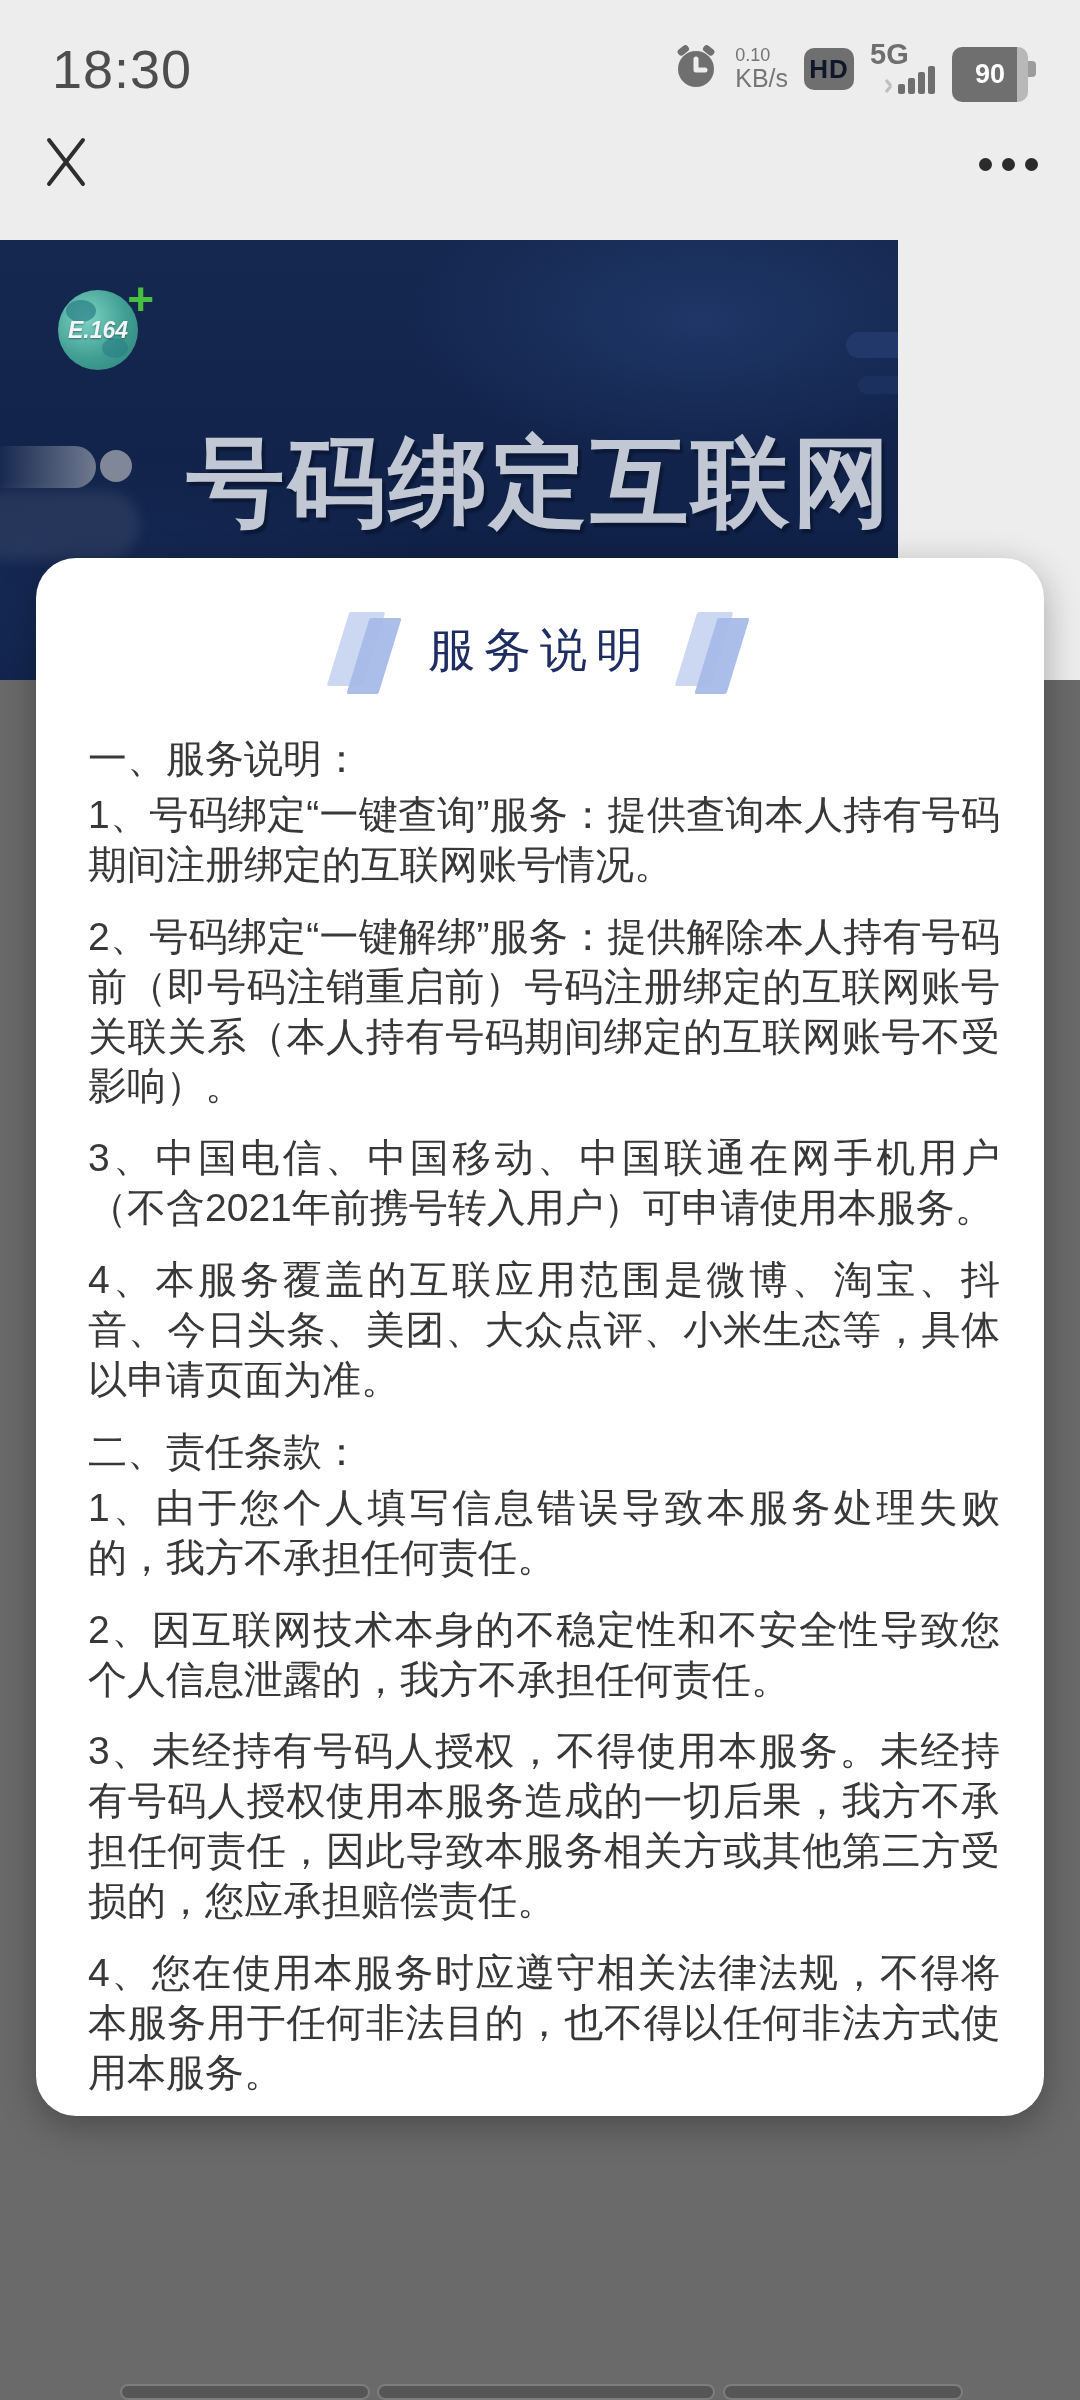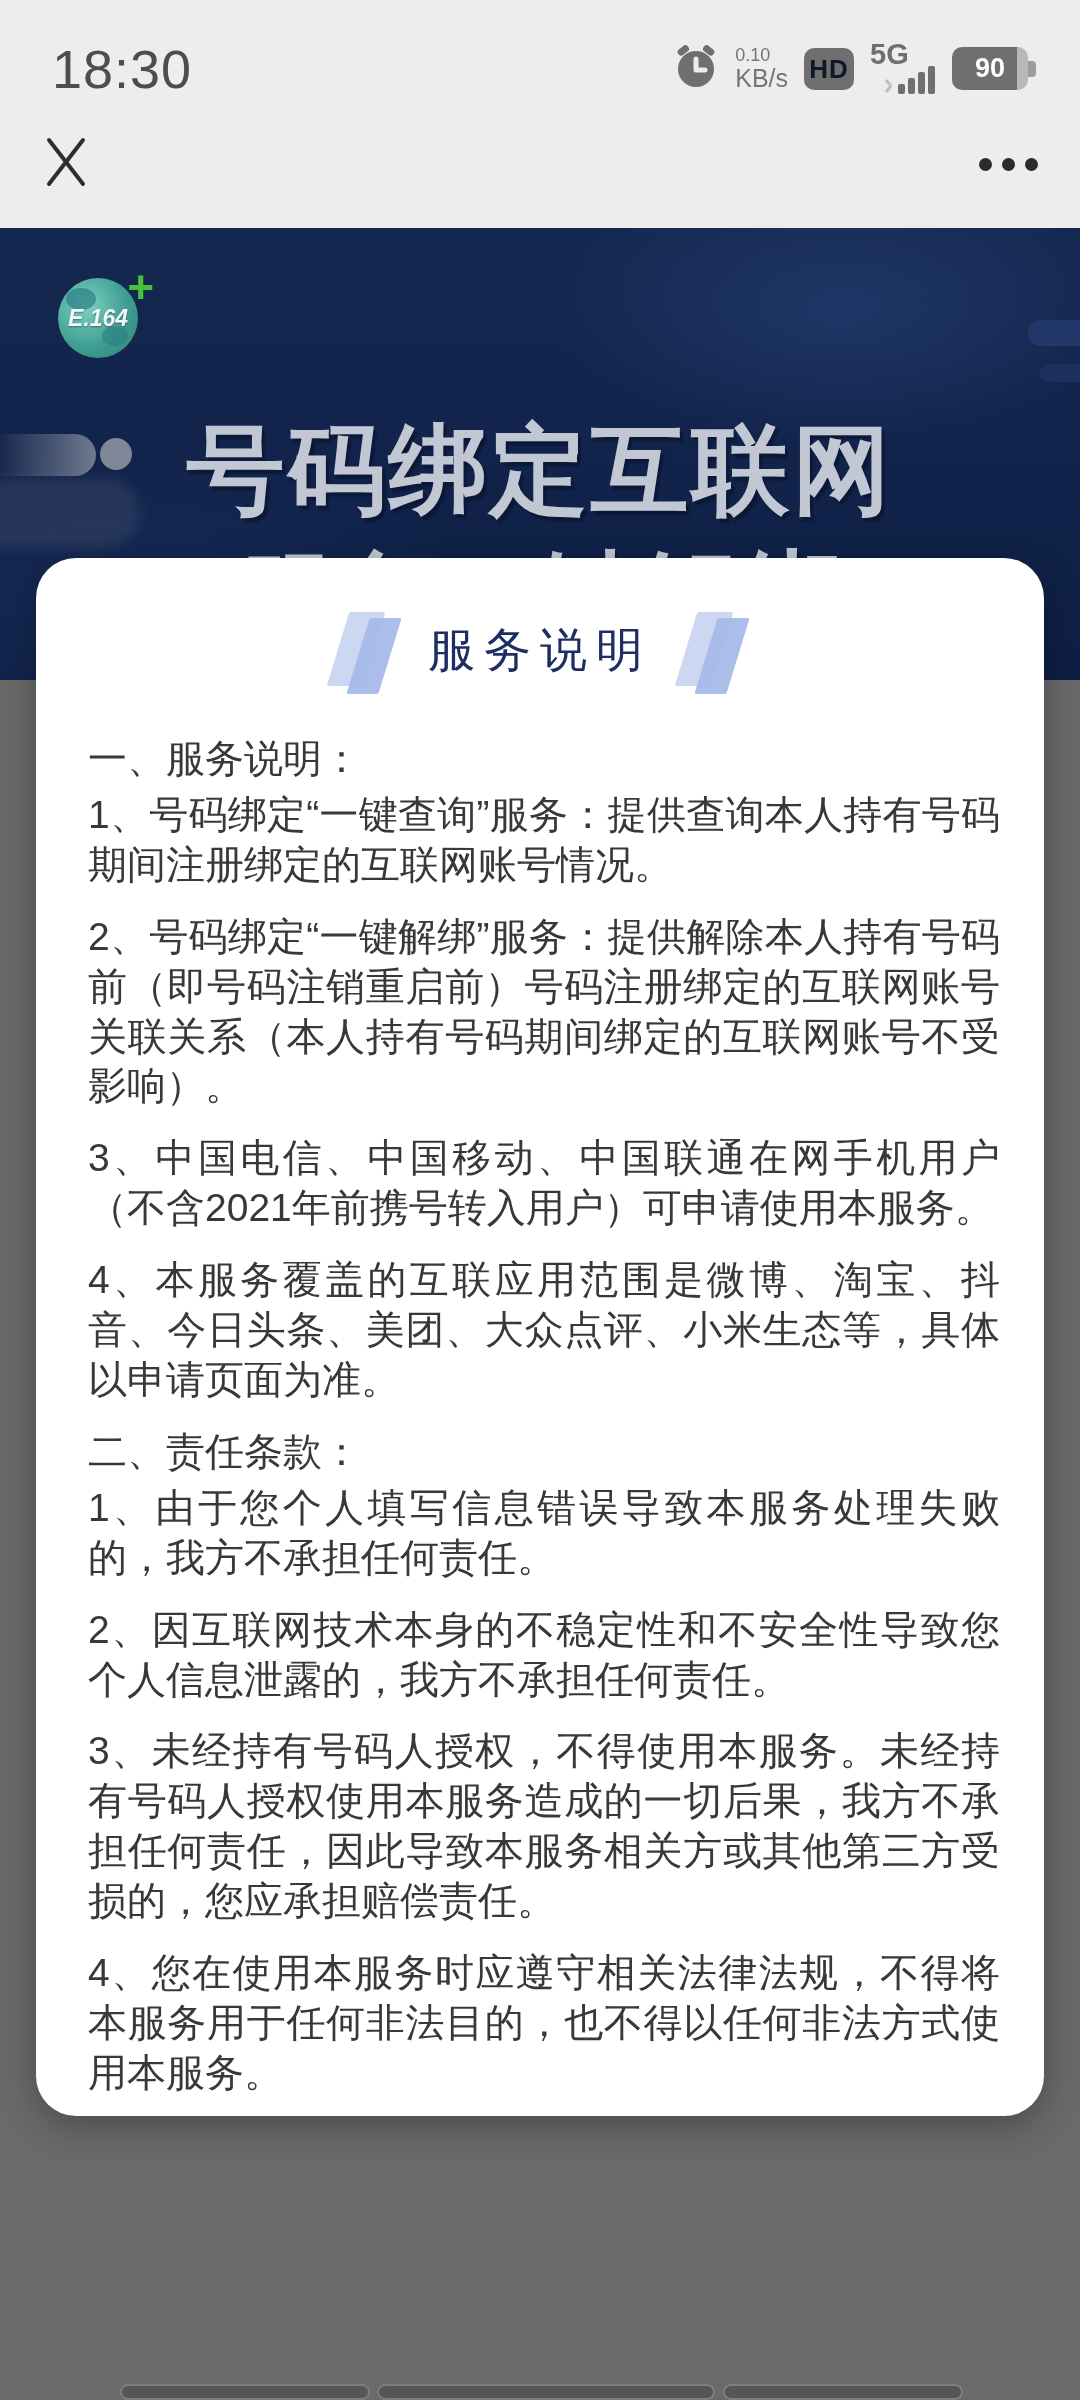--- a/index.html
+++ b/index.html
@@ -25,32 +25,32 @@
   .status-icons{display:flex;align-items:center;gap:16px;padding-bottom:6px;}
   .speed{display:flex;flex-direction:column;align-items:flex-start;line-height:1.05;color:#757575;}
   .speed .val{font-size:18px;}
   .speed .unit{font-size:25px;}
   .hd-badge{width:50px;height:42px;border-radius:10px;background:var(--icon-gray);
     color:#0f172a;font-size:26px;font-weight:bold;display:flex;align-items:center;justify-content:center;letter-spacing:1px;}
   .net{position:relative;width:66px;height:50px;}
   .net .g5{position:absolute;left:0;top:-6px;font-size:29px;font-weight:bold;color:var(--icon-gray);}
   .net svg{position:absolute;right:0;bottom:0;}
   .battery{position:relative;width:84px;height:44px;}
-  .battery .case{position:absolute;left:0;top:0;width:76px;height:43px;border-radius:10px;
+  .battery .case{position:absolute;left:0;top:0;width:76px;height:55px;border-radius:10px;
     background:linear-gradient(90deg,var(--icon-gray) 0 86%,#b8b8b8 86% 100%);
     display:flex;align-items:center;justify-content:center;}
   .battery .pct{color:#fff;font-size:27px;font-weight:bold;}
   .battery .nub{position:absolute;right:0;top:14px;width:8px;height:16px;border-radius:0 4px 4px 0;background:#9c9c9c;}
   
   .header{position:absolute;top:112px;left:0;width:1080px;height:116px;background:var(--bg-chrome);}
   .close-btn{position:absolute;left:30px;top:16px;width:72px;height:72px;display:flex;align-items:center;justify-content:center;cursor:pointer;}
   .more-btn{position:absolute;right:30px;top:16px;width:84px;height:72px;display:flex;align-items:center;justify-content:center;gap:10px;cursor:pointer;}
   .more-btn i{width:13px;height:13px;border-radius:50%;background:#2b2b2b;}
   
-  .banner{position:absolute;top:228px;left:0;width:1080px;height:452px;
+  .banner{position:absolute;top:240px;left:0;width:898px;height:452px;
     background:
       radial-gradient(ellipse 420px 200px at 78% 18%,rgba(52,84,150,.35),rgba(52,84,150,0) 70%),
       radial-gradient(ellipse 500px 240px at 12% 85%,rgba(40,66,120,.30),rgba(40,66,120,0) 70%),
       linear-gradient(180deg,#152850,#0e1f45);
     overflow:hidden;}
   .logo-row{position:absolute;left:58px;top:44px;display:flex;align-items:flex-start;}
   .globe{position:relative;width:80px;height:80px;margin-top:6px;}
   .globe .sphere{position:absolute;inset:0;border-radius:50%;
     background:radial-gradient(circle at 35% 35%,#7fd4c4,#3f9e92 55%,#2e8177);}
   .globe .land1{position:absolute;left:8px;top:10px;width:30px;height:22px;border-radius:50%;background:#2a7d86;opacity:.7;}

